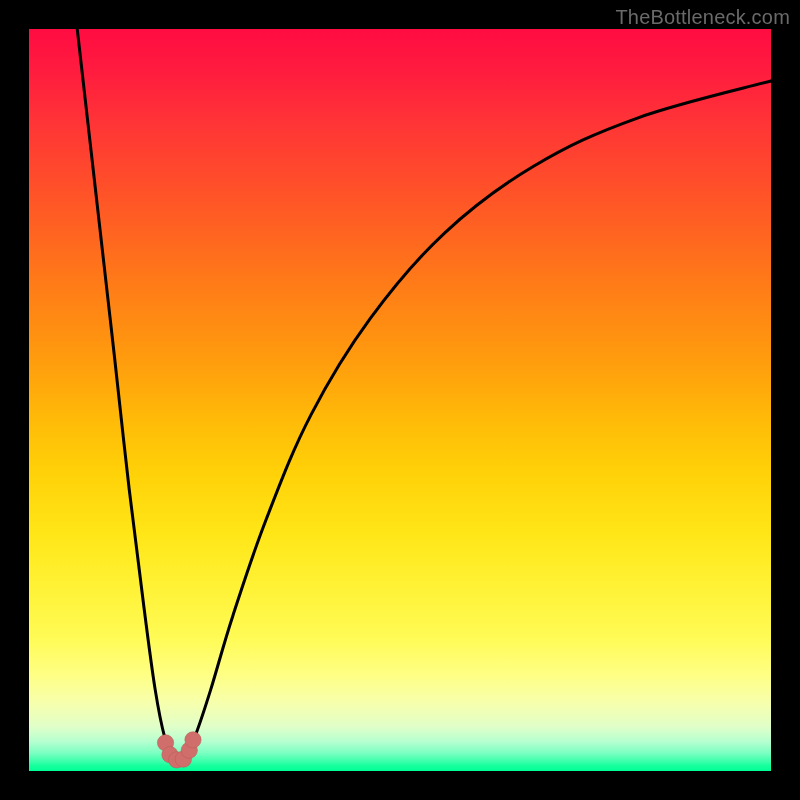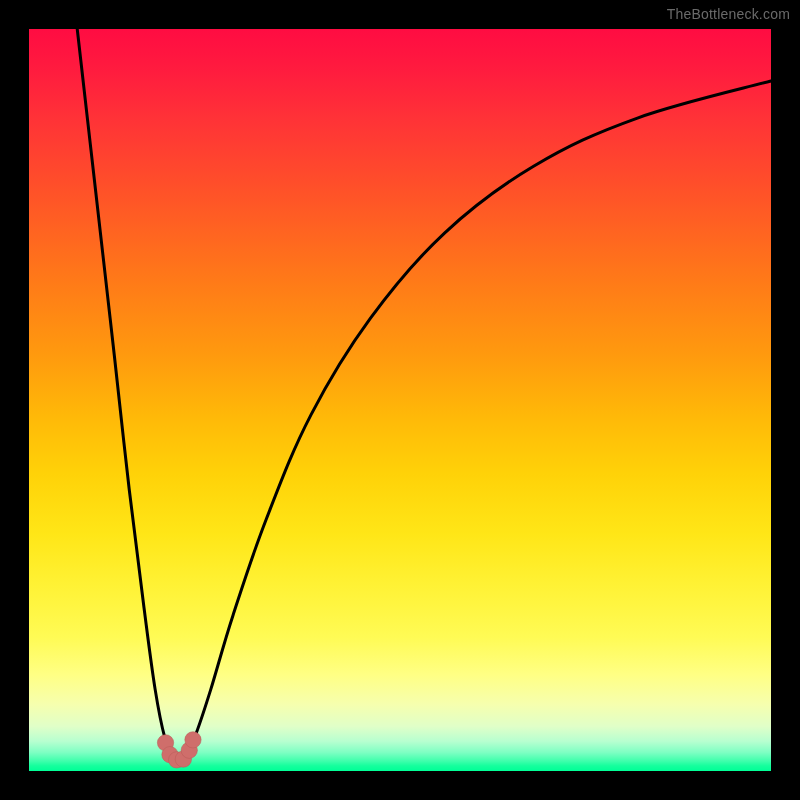--- a/index.html
+++ b/index.html
@@ -54,21 +54,21 @@
     top: 0;
     width: 742px;
     height: 742px;
     overflow: visible;
   }
   .watermark {
     position: absolute;
     top: 6px;
     right: 10px;
     color: #6a6a6a;
-    font-size: 14px;
+    font-size: 20px;
     letter-spacing: 0.2px;
     user-select: none;
   }
 </style>
 </head>
 <body>
 
 <div class="frame">
   <div class="plot">
     <svg class="curve" viewBox="0 0 742 742">

